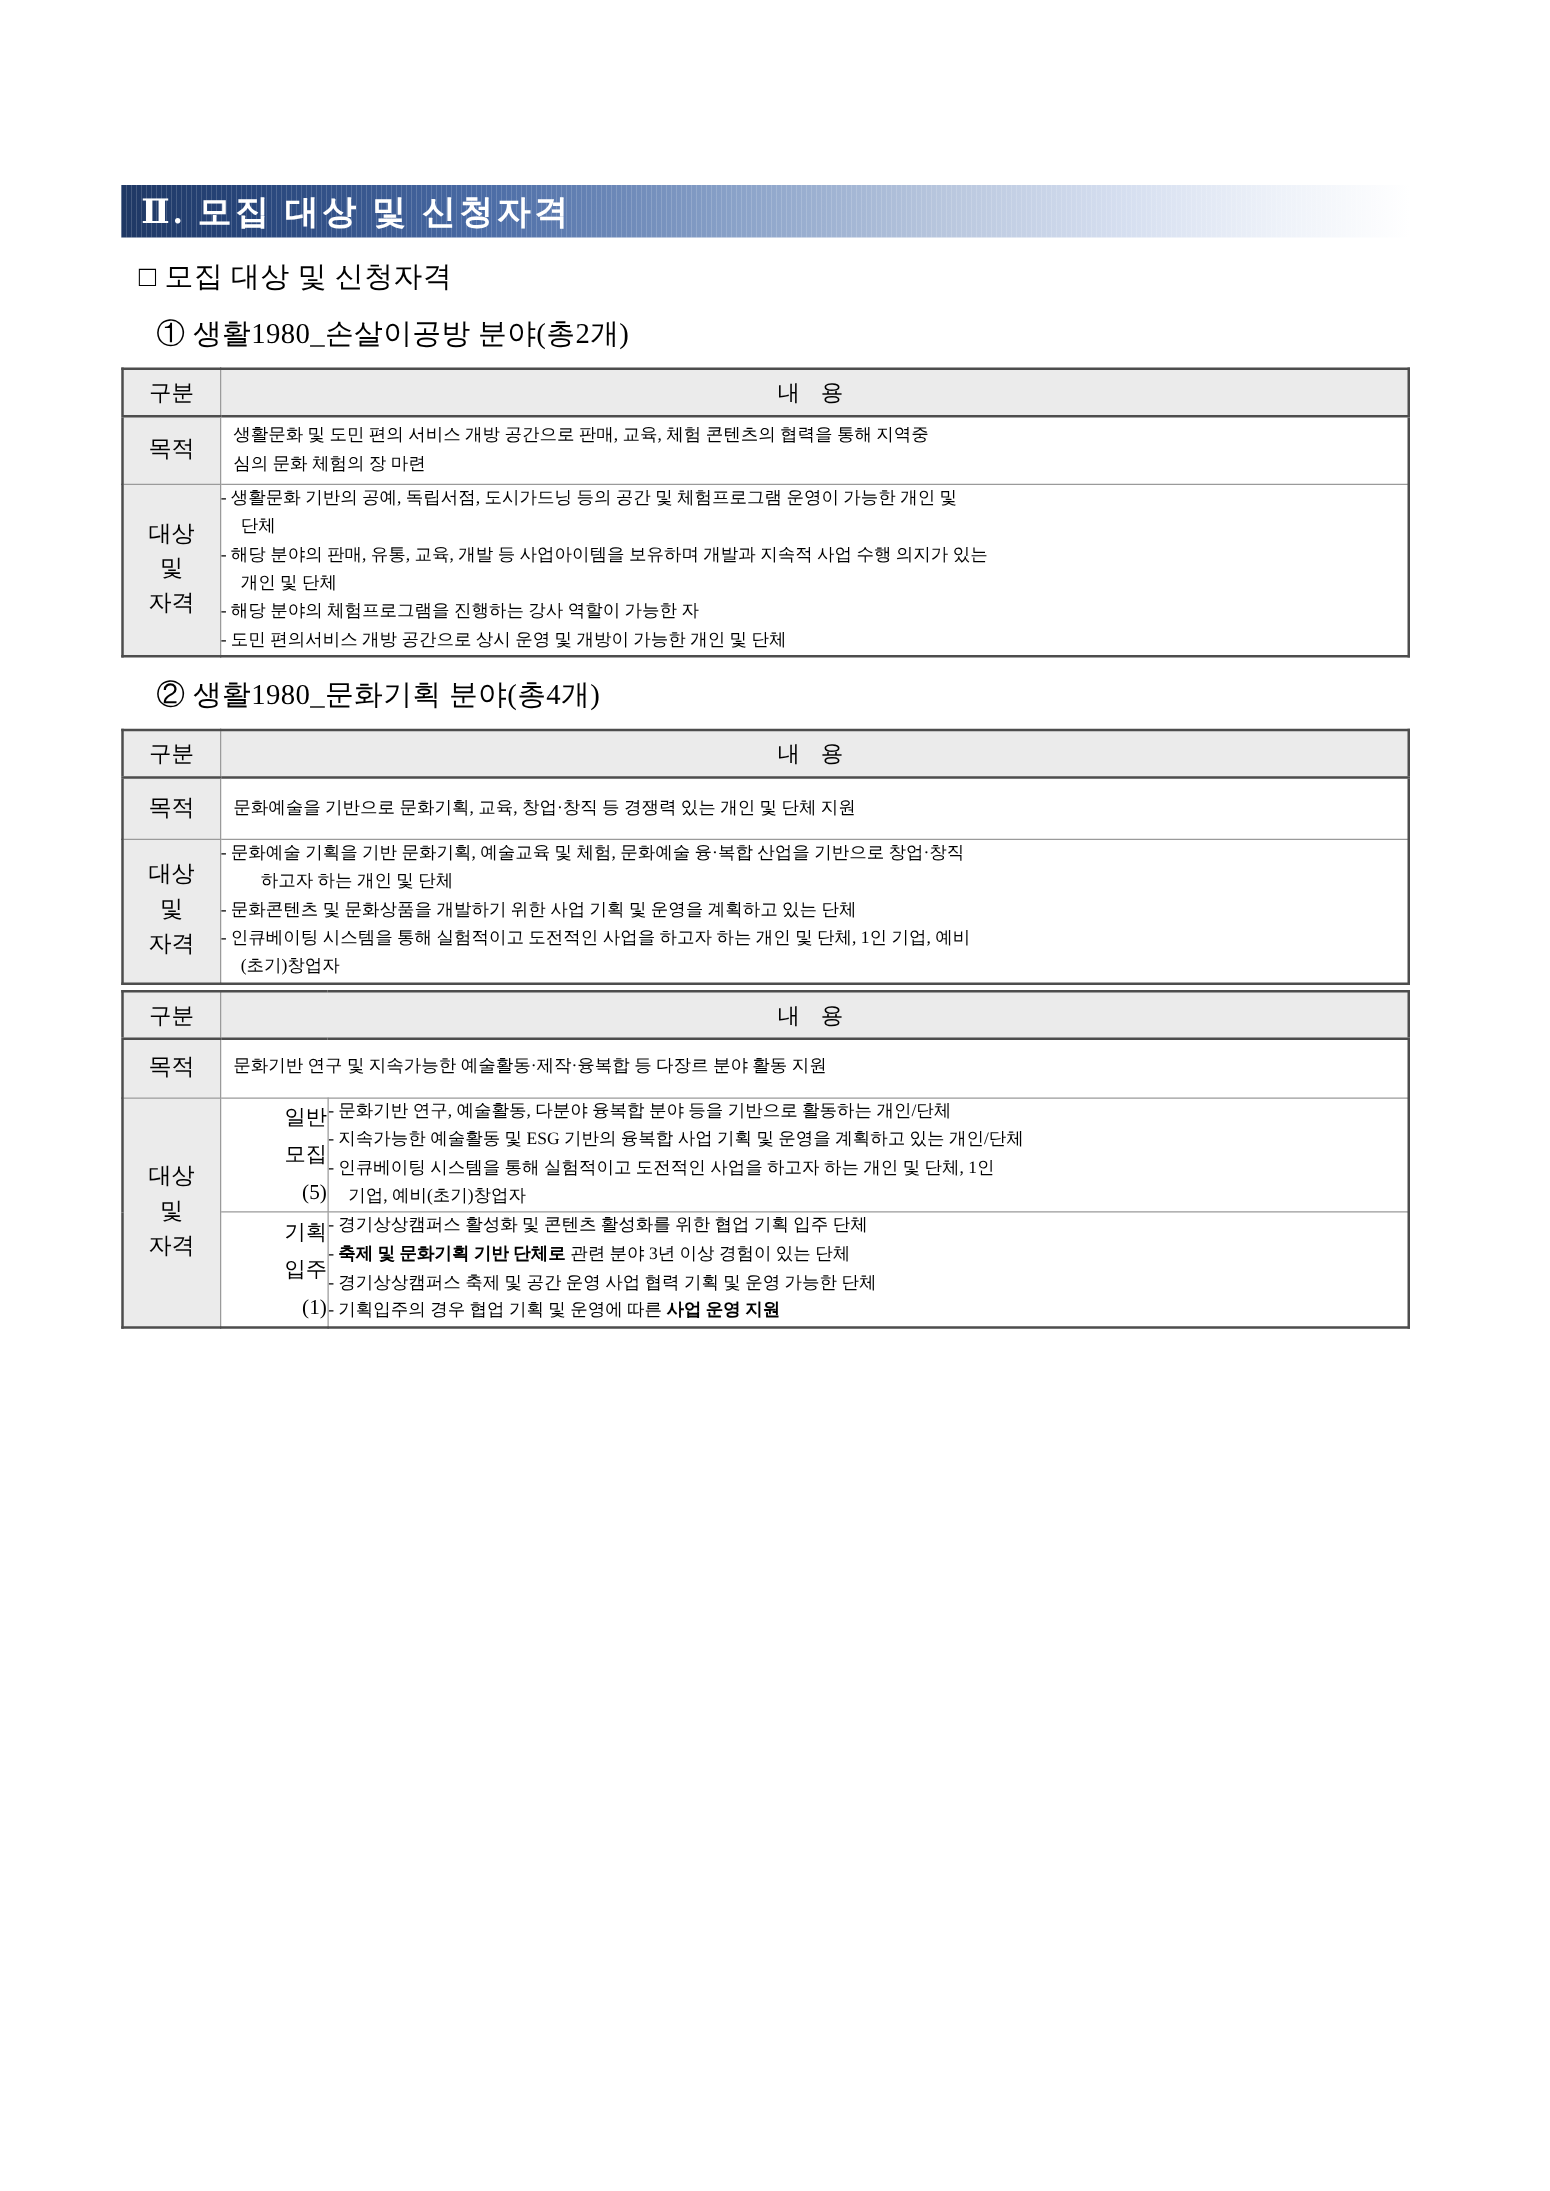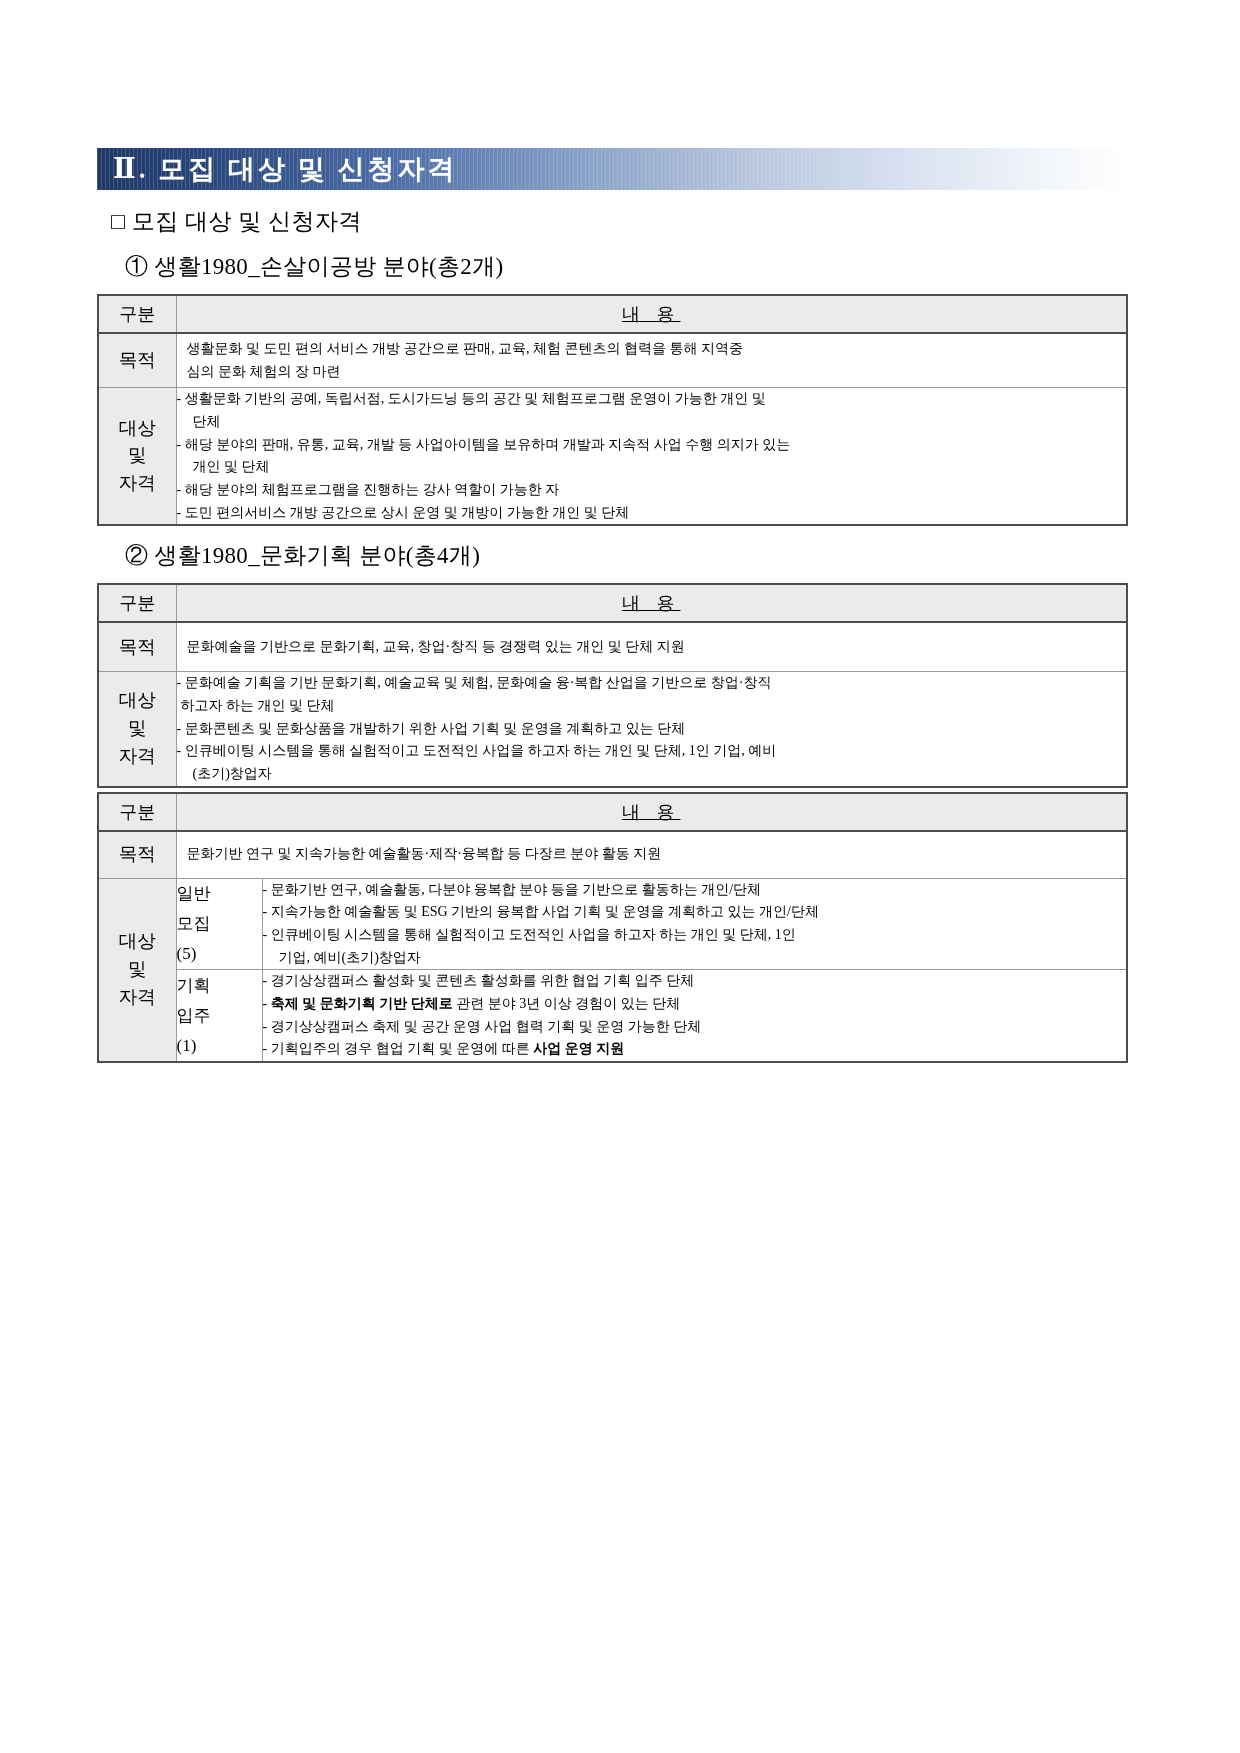--- a/index.html
+++ b/index.html
@@ -99,31 +99,31 @@
     border: 2px solid #4d4d4d;
   }
   .th-head {
     background: #ebebeb;
     text-align: center;
     font-weight: normal;
     font-size: 18px;
     height: 36px;
     border-bottom: 2px solid #4d4d4d !important;
   }
-  .th-head.wide { letter-spacing: 6px; text-decoration: underline; }
+  .th-head.wide { letter-spacing: 6px; }
   .col-label {
     background: #ebebeb;
     text-align: center;
     font-size: 18.5px;
     line-height: 1.5;
     width: 78px;
   }
   .col-sub {
     background: #ffffff;
-    text-align: left;
+    text-align: right;
     font-size: 17px;
     line-height: 1.75;
     width: 86px;
   }
   .cell-body {
     padding: 5px 8px 5px 10px;
     line-height: 1.62;
     font-size: 14px;
   }
   .cell-body.purpose { padding: 4px 8px 4px 10px; }
@@ -197,21 +197,21 @@
       </td>
     </tr>
     <tr>
       <td class="col-label">
         <span>대상</span><br>
         <span>및</span><br>
         <span>자격</span>
       </td>
       <td class="cell-body">
         <span class="line">- 문화예술 기획을 기반 문화기획, 예술교육 및 체험, 문화예술 융·복합 산업을 기반으로 창업·창직</span>
-        <span class="line" style="padding-left:4px">하고자 하는 개인 및 단체</span>
+        <span class="line" style="padding-left:32px">하고자 하는 개인 및 단체</span>
         <span class="line">- 문화콘텐츠 및 문화상품을 개발하기 위한 사업 기획 및 운영을 계획하고 있는 단체</span>
         <span class="line">- 인큐베이팅 시스템을 통해 실험적이고 도전적인 사업을 하고자 하는 개인 및 단체, 1인 기업, 예비</span>
         <span class="line" style="padding-left:16px">(초기)창업자</span>
       </td>
     </tr>
   </tbody>
     </table>
 
 
   <table class="doc">

